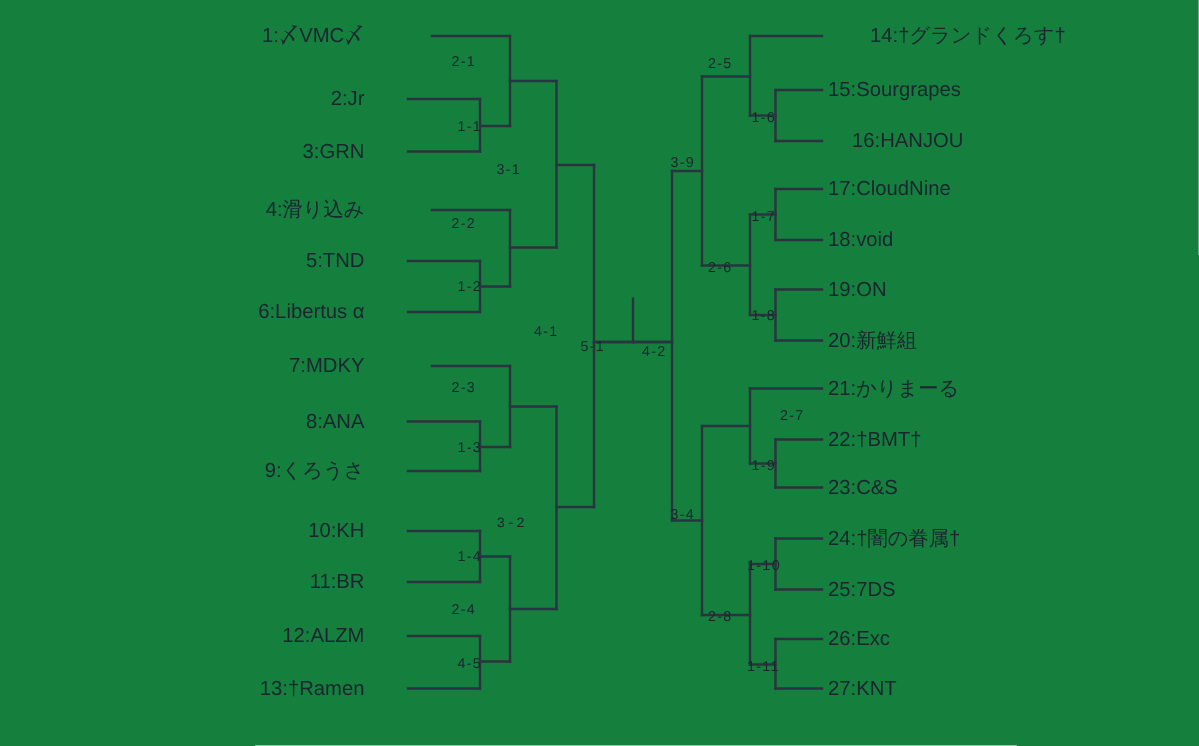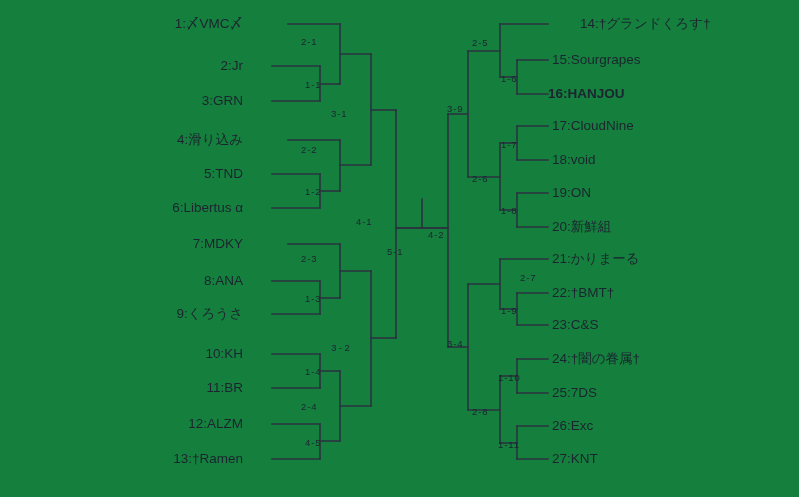--- a/index.html
+++ b/index.html
@@ -153,21 +153,21 @@
       <div class="entry-label left" style="top: 274px; left: 0px; width: 243px;">8:ANA</div>
       <div class="entry-label left" style="top: 307px; left: 0px; width: 243px;">9:くろうさ</div>
       <div class="entry-label left" style="top: 347px; left: 0px; width: 243px;">10:KH</div>
       <div class="entry-label left" style="top: 381px; left: 0px; width: 243px;">11:BR</div>
       <div class="entry-label left" style="top: 417px; left: 0px; width: 243px;">12:ALZM</div>
       <div class="entry-label left" style="top: 452px; left: 0px; width: 243px;">13:†Ramen</div>
     </div>
   <div id="labels-right">
       <div class="entry-label right" style="top: 17px; left: 552px; margin-left: 28px;">14:†グランドくろす†</div>
       <div class="entry-label right" style="top: 53px; left: 552px;">15:Sourgrapes</div>
-      <div class="entry-label right" style="top: 87px; left: 548px; font-weight: bold;">16:HANJOU</div>
+      <div class="entry-label right" style="top: 87px; left: 568px;">16:HANJOU</div>
       <div class="entry-label right" style="top: 119px; left: 552px;">17:CloudNine</div>
       <div class="entry-label right" style="top: 153px; left: 552px;">18:void</div>
       <div class="entry-label right" style="top: 186px; left: 552px;">19:ON</div>
       <div class="entry-label right" style="top: 220px; left: 552px;">20:新鮮組</div>
       <div class="entry-label right" style="top: 252px; left: 552px;">21:かりまーる</div>
       <div class="entry-label right" style="top: 286px; left: 552px;">22:†BMT†</div>
       <div class="entry-label right" style="top: 318px; left: 552px;">23:C&amp;S</div>
       <div class="entry-label right" style="top: 352px; left: 552px;">24:†闇の眷属†</div>
       <div class="entry-label right" style="top: 386px; left: 552px;">25:7DS</div>
       <div class="entry-label right" style="top: 419px; left: 552px;">26:Exc</div>
@@ -192,16 +192,16 @@
       <div class="match-label" style="left: 472px; top: 38px;">2-5</div>
       <div class="match-label" style="left: 472px; top: 174px;">2-6</div>
       <div class="match-label" style="left: 472px; top: 273px; margin-left: 48px;">2-7</div>
       <div class="match-label" style="left: 472px; top: 407px;">2-8</div>
       <div class="match-label" style="left: 331px; top: 109px;">3-1</div>
       <div class="match-label" style="left: 331px; top: 344px; font-family: Liberation Mono, monospace;">3-2</div>
       <div class="match-label" style="left: 447px; top: 104px;">3-9</div>
       <div class="match-label" style="left: 447px; top: 339px;">3-4</div>
       <div class="match-label" style="left: 356px; top: 217px;">4-1</div>
       <div class="match-label" style="left: 428px; top: 230px;">4-2</div>
-      <div class="match-label" style="left: 387px; top: 227px; margin-top: 20px;">5-1</div>
+      <div class="match-label" style="left: 387px; top: 227px;">5-1</div>
     </div>
 
 </div>
 
 </body></html>

